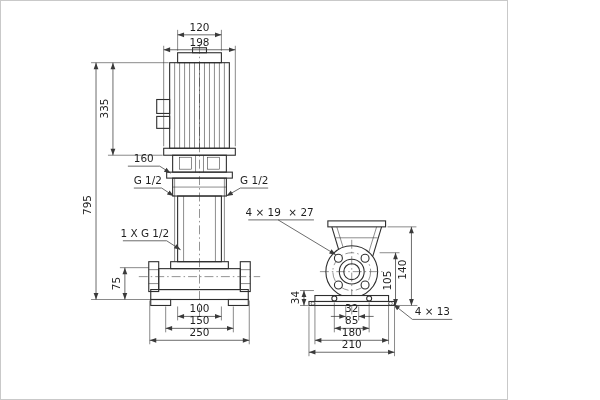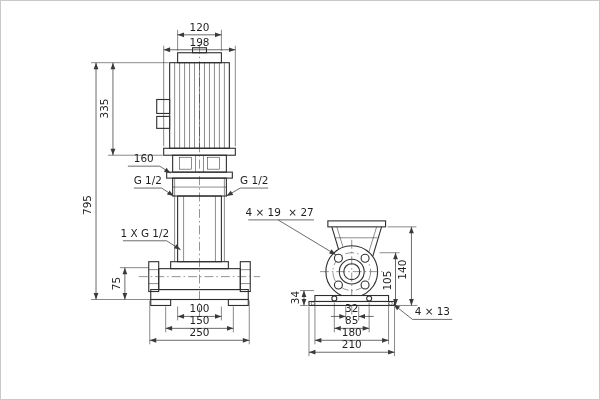--- a/index.html
+++ b/index.html
@@ -1,16 +1,16 @@
 <!DOCTYPE html>
 <html><head>
 <meta charset="utf-8">
 <style>
   html,body{margin:0;padding:0;background:#ffffff;width:600px;height:400px;overflow:hidden}
-  .canvas{position:relative;width:600px;height:400px;background:#ffffff;box-sizing:border-box;border:1px solid #c9c9c9}
+  .canvas{position:relative;width:508px;height:400px;background:#ffffff;box-sizing:border-box;border:1px solid #c9c9c9}
   svg{display:block}
   text{font-family:"DejaVu Sans","Liberation Sans",sans-serif;font-size:10.5px;fill:#1f1f1f}
   .obj{fill:none;stroke:#2e2e2e;stroke-width:1.1}
   .objf{fill:#ffffff;stroke:#2e2e2e;stroke-width:1.1}
   .thin{fill:none;stroke:#2e2e2e;stroke-width:0.55}
   .dim{fill:none;stroke:#3a3a3a;stroke-width:0.75}
   .ext{fill:none;stroke:#3a3a3a;stroke-width:0.6}
   .cl{fill:none;stroke:#4a4a4a;stroke-width:0.6;stroke-dasharray:9 3 1.5 3}
 </style>
 </head>

